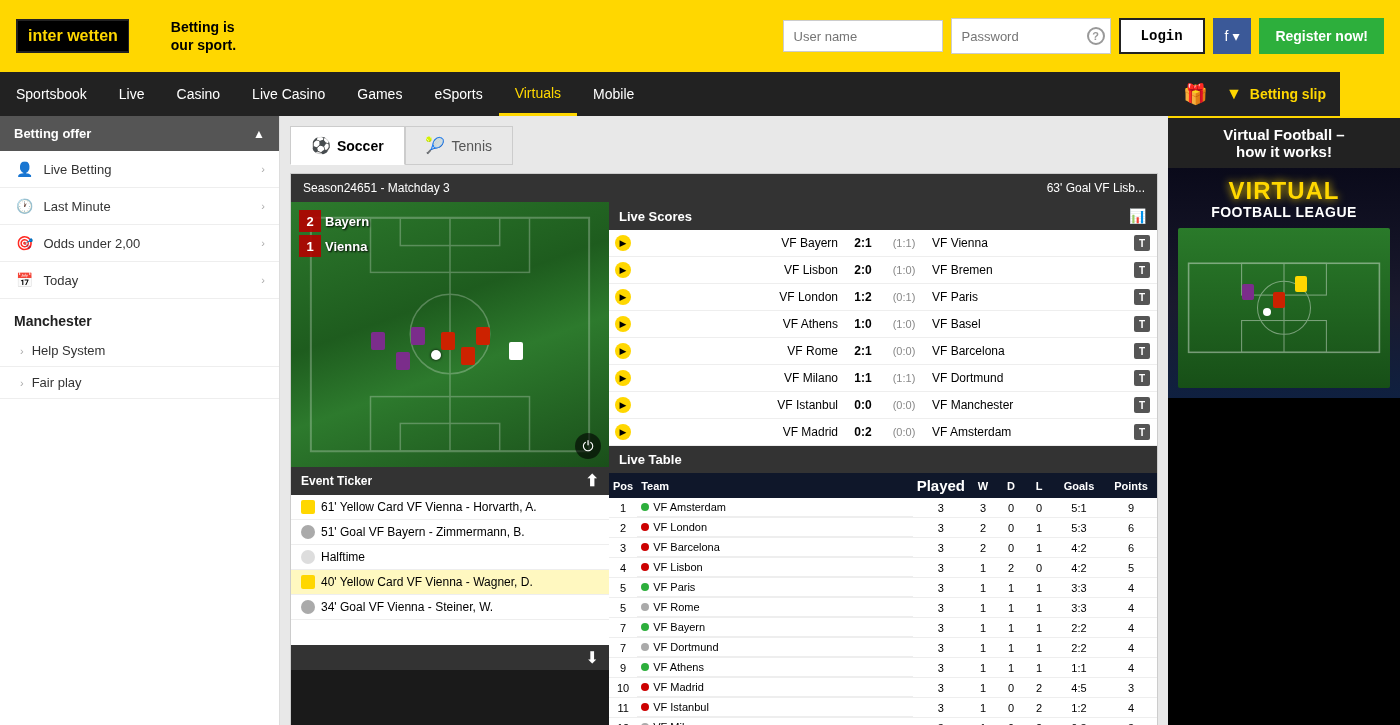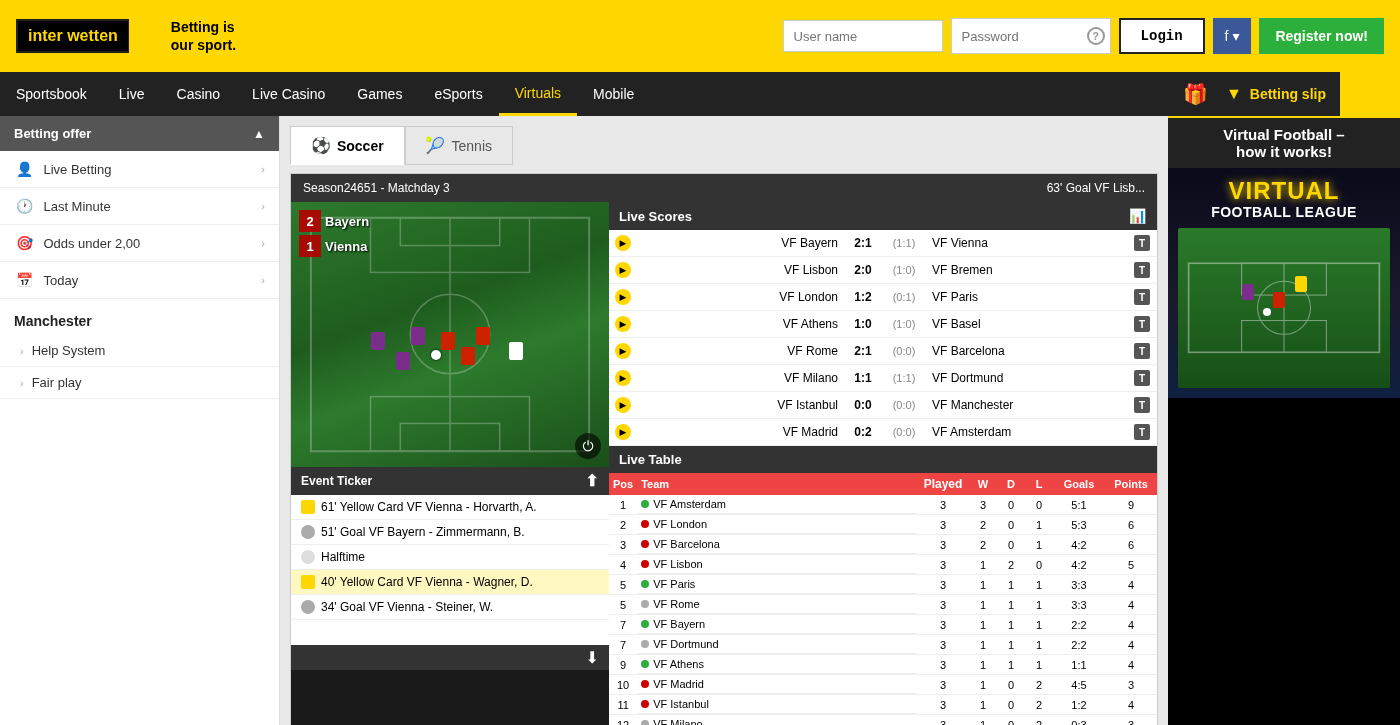--- a/index.html
+++ b/index.html
@@ -14,21 +14,21 @@
     .btn-register { height: 36px; padding: 0 16px; background: #2daf3c; color: #fff; font-weight: bold; font-size: 14px; border: none; cursor: pointer; }
     .nav-item { color: #fff; padding: 0 18px; height: 44px; display: flex; align-items: center; font-size: 14px; font-weight: 500; cursor: pointer; text-decoration: none; }
     .nav-item.active { border-bottom: 3px solid #FFD700; color: #FFD700; }
 
     
     .main { display: flex; gap: 0; background: #e8e8e8; min-height: calc(725px - 116px); }
     .sidebar-title { background: #555; color: #fff; padding: 10px 14px; font-weight: bold; display: flex; justify-content: space-between; align-items: center; cursor: pointer; }
     .sidebar-item { display: flex; align-items: center; justify-content: space-between; padding: 10px 14px 10px 18px; border-bottom: 1px solid #eee; cursor: pointer; color: #333; font-size: 13px; }
     .sidebar-sub-item { display: flex; align-items: center; gap: 8px; padding: 8px 14px 8px 22px; color: #333; font-size: 13px; cursor: pointer; }
     .table-grid { width: 100%; border-collapse: collapse; font-size: 11px; }
-    .table-grid th { background: #ef4444; color: #fff; padding: 4px 4px; text-align: center; font-size: 11px; }
+    .table-grid th { background: #0f172a; color: #fff; padding: 4px 4px; text-align: center; font-size: 11px; }
     .table-grid td { padding: 3px 4px; text-align: center; border-bottom: 1px solid #eee; }
 
     .field-svg { position: absolute; inset: 0; width: 100%; height: 100%; opacity: 0.3; }
   </style>
 </head>
 <body>
 
 <header style="background:#FFD700; display:flex; align-items:center; padding:0 16px; height:72px;">
   <div class="logo-area">
     <div style="display:flex; align-items:center;">
@@ -325,21 +325,21 @@
           <div>
             <div style="background:#333;color:#fff;padding:6px 10px;font-size:13px;font-weight:bold;">
               <span>Live Table</span>
             </div>
             <div style="overflow:hidden;">
               <table id="live-table" class="table-grid" style="width:100%;border-collapse:collapse;font-size:11px;">
                 <thead>
                   <tr style="background:#555;color:#fff;">
                     <th style="padding:4px 4px;text-align:center;font-size:11px;width:28px;">Pos</th>
                     <th style="padding:4px 4px;text-align:left;font-size:11px;">Team</th>
-                    <th style="padding:4px 4px;text-align:center;font-size:12px;width:52px;">Played</th>
+                    <th style="padding:4px 4px;text-align:center;font-size:15px;width:52px;">Played</th>
                     <th style="padding:4px 4px;text-align:center;font-size:11px;width:28px;">W</th>
                     <th style="padding:4px 4px;text-align:center;font-size:11px;width:28px;">D</th>
                     <th style="padding:4px 4px;text-align:center;font-size:11px;width:28px;">L</th>
                     <th style="padding:4px 4px;text-align:center;font-size:11px;width:52px;">Goals</th>
                     <th style="padding:4px 4px;text-align:center;font-size:11px;width:52px;">Points</th>
                   </tr>
                 </thead>
                 <tbody id="table-body">
                 <tr style="border-bottom: 1px solid rgb(238, 238, 238);">
       <td style="padding:3px 4px;text-align:center;">1</td>

